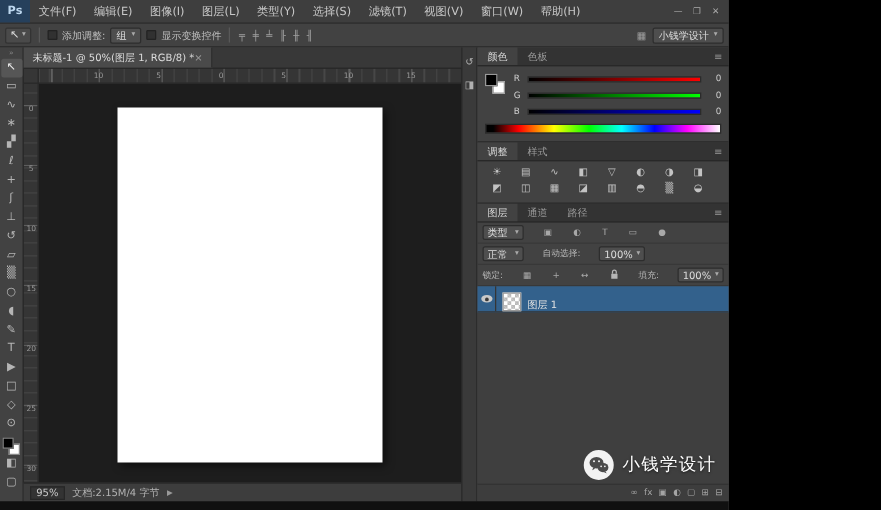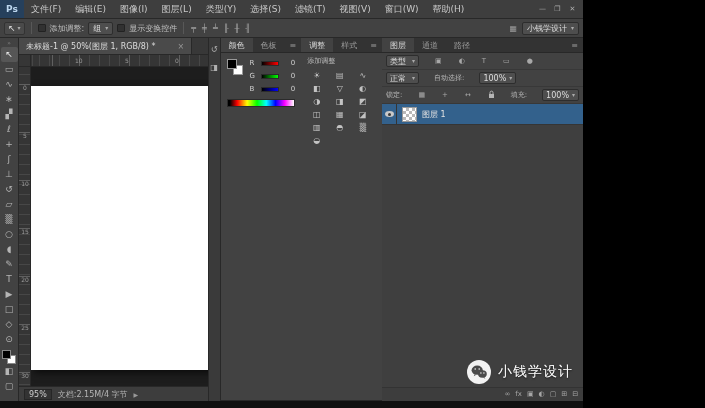--- a/index.html
+++ b/index.html
@@ -43,21 +43,21 @@
         font-size:9px;color:#b5b5b5;line-height:1;}
   .tool.active{background:#565656;border-radius:2px;color:#eee;}
   .swatches{position:relative;width:14px;height:14px;margin-top:3px;flex:0 0 14px;}
   .sw-bg{position:absolute;right:0;bottom:0;width:9px;height:9px;background:#fff;border:1px solid #888;}
   .sw-fg{position:absolute;left:0;top:0;width:9px;height:9px;background:#000;border:1px solid #888;}
 
   
   .center{flex:1;display:flex;flex-direction:column;min-width:0;}
   .tabbar{flex:0 0 17px;background:#383838;border-bottom:1px solid #282828;display:flex;align-items:flex-end;}
   .doc-tab{height:16px;background:#4a4a4a;border-right:1px solid #282828;display:flex;align-items:center;
-           gap:22px;padding:0 7px;font-size:8px;color:#ddd;white-space:nowrap;}
+           gap:0;padding:0 7px;font-size:8px;color:#ddd;white-space:nowrap;}
   .tab-close{color:#999;font-size:8px;}
 
   .canvas-wrap{flex:1;position:relative;background:#1d1d1d;min-height:0;overflow:hidden;}
   .ruler-corner{position:absolute;left:0;top:0;width:12px;height:12px;background:#363636;
                 border-right:1px solid #282828;border-bottom:1px solid #282828;z-index:3;}
   .h-ruler{position:absolute;left:12px;right:0;top:0;height:12px;z-index:2;
            background-color:#353535;border-bottom:1px solid #282828;
            background-image:repeating-linear-gradient(to right,#606060 0 1px,transparent 1px 50px),
                             repeating-linear-gradient(to right,#474747 0 1px,transparent 1px 10px);
            background-position:48px 0,8px 0;
@@ -78,21 +78,21 @@
              align-items:center;gap:6px;padding:0 5px;font-size:8px;color:#b5b5b5;}
   .status-zoom{background:#333;border:1px solid #262626;padding:0 4px;height:11px;line-height:10px;color:#ccc;}
   .status-arrow{font-size:6px;color:#999;}
 
   
   .dock{flex:0 0 13px;background:#3a3a3a;border-left:1px solid #282828;border-right:1px solid #282828;
         display:flex;flex-direction:column;align-items:center;padding-top:8px;gap:10px;}
   .dock-icon{font-size:8px;color:#b0b0b0;line-height:1;}
 
   
-  .panels{flex:0 0 148px;background:#424242;display:flex;flex-direction:row;font-size:8px;min-height:0;}
+  .panels{flex:0 0 148px;background:#424242;display:flex;flex-direction:column;font-size:8px;min-height:0;}
   .panel{border-bottom:1px solid #282828;}
   .tabstrip{flex:0 0 15px;height:15px;background:#333;display:flex;align-items:stretch;border-bottom:1px solid #282828;}
   .ptab{padding:0 8px;display:flex;align-items:center;color:#9b9b9b;white-space:nowrap;}
   .ptab.active{background:#424242;color:#d8d8d8;}
   .pmenu{margin-left:auto;padding:0 5px;display:flex;align-items:center;color:#9b9b9b;}
 
   .color-body{display:flex;align-items:flex-start;padding:6px 6px 2px;gap:7px;}
   .mini-swatches{position:relative;width:16px;height:16px;flex:0 0 16px;}
   .msw-bg{position:absolute;right:0;bottom:0;width:10px;height:10px;background:#fff;border:1px solid #999;}
   .msw-fg{position:absolute;left:0;top:0;width:10px;height:10px;background:#000;border:1px solid #999;}
@@ -113,21 +113,21 @@
             color:#c3c3c3;font-size:8px;line-height:1;}
 
   .layers-panel{flex:1;display:flex;flex-direction:column;min-height:0;border-bottom:none;}
   .lrow{display:flex;align-items:center;gap:15px;padding:2px 4px;border-bottom:1px solid #383838;}
   .dd.small{height:12px;padding:0 3px;gap:6px;}
   .dd.tiny{height:12px;padding:0 3px;gap:3px;}
   .llabel{color:#b9b9b9;font-size:7px;white-space:nowrap;}
   .f-icon{font-size:7px;color:#a8a8a8;padding:0 1px;line-height:1;}
   .layer-list{flex:1;background:#3f3f3f;min-height:0;}
   .layer-row{height:21px;display:flex;align-items:center;border-bottom:1px solid #353535;}
-  .layer-row.selected{background:#33618c;}
+  .layer-row.selected{background:#33618c;align-items:flex-end;}
   .eye-cell{width:15px;height:100%;display:flex;align-items:center;justify-content:center;border-right:1px solid #353535;}
   .eye{width:9px;height:6px;border-radius:50%;background:#c9c9c9;position:relative;}
   .eye::after{content:"";position:absolute;left:3px;top:1.5px;width:3px;height:3px;border-radius:50%;background:#3a3a3a;}
   .thumb{width:15px;height:15px;border:1px solid #989898;margin:0 5px;flex:0 0 15px;}
   .thumb.checker{background-color:#fff;
       background-image:linear-gradient(45deg,#b9b9b9 25%,transparent 25%,transparent 75%,#b9b9b9 75%),
                        linear-gradient(45deg,#b9b9b9 25%,transparent 25%,transparent 75%,#b9b9b9 75%);
       background-size:6px 6px;background-position:0 0,3px 3px;}
   .thumb.white{background:#fff;}
   .lname{font-size:8px;color:#e2e2e2;white-space:nowrap;}
@@ -311,21 +311,20 @@
         </div>
         <div class="spectrum"></div>
       </div>
 
       <div class="panel">
         <div class="tabstrip">
           <span class="ptab active">调整</span>
           <span class="ptab">样式</span>
           <span class="pmenu">≡</span>
         </div>
-        <div class="adj-sub">添加调整</div>
         <div class="adj-grid">
           <span class="adj-icon">☀</span>
           <span class="adj-icon">▤</span>
           <span class="adj-icon">∿</span>
           <span class="adj-icon">◧</span>
           <span class="adj-icon">▽</span>
           <span class="adj-icon">◐</span>
           <span class="adj-icon">◑</span>
           <span class="adj-icon">◨</span>
           <span class="adj-icon">◩</span>

